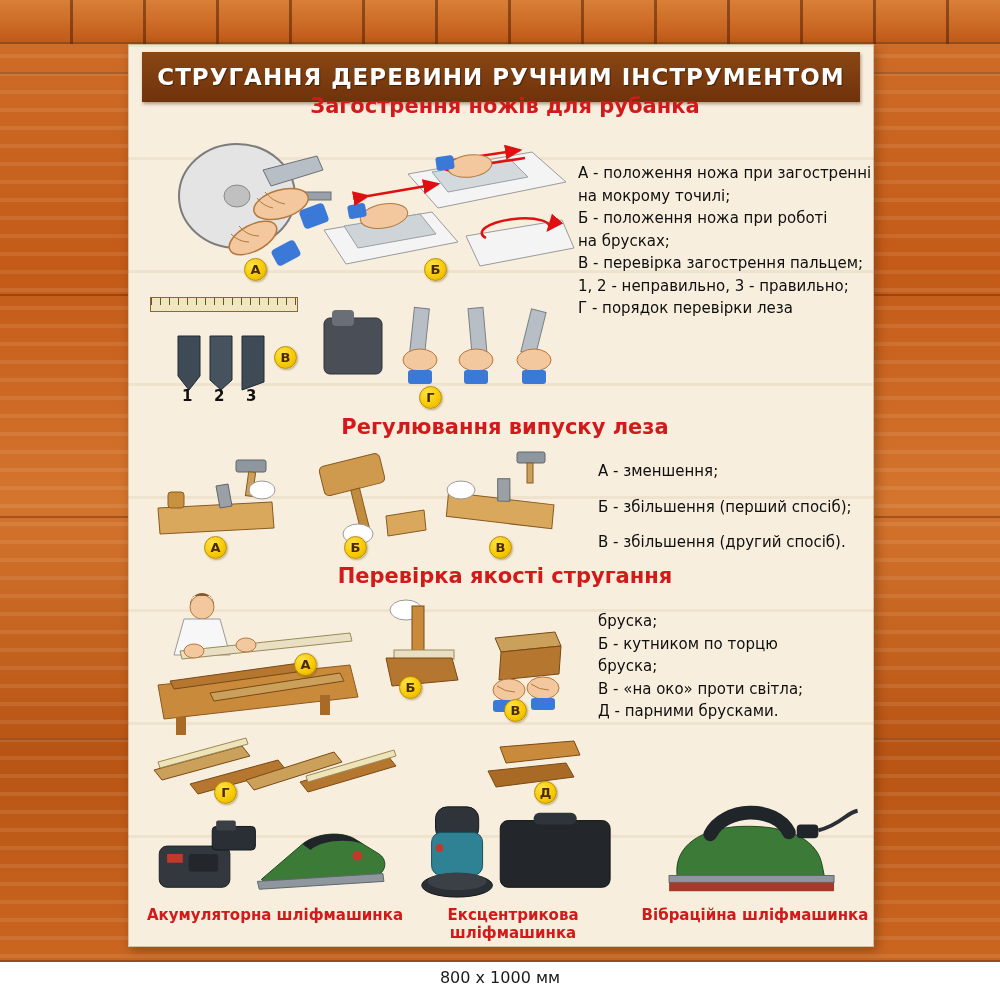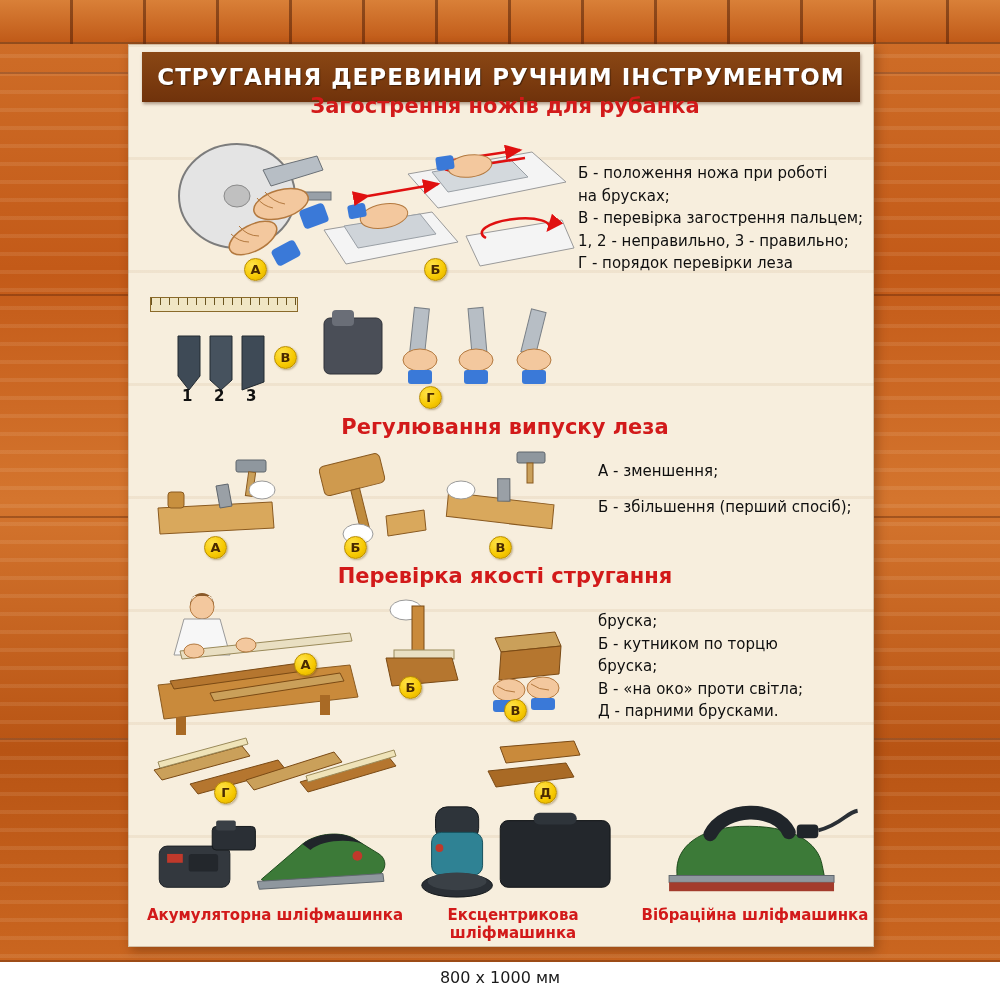--- a/index.html
+++ b/index.html
@@ -188,20 +188,22 @@
             </g>
           </svg>
         </div>
 
         <div class="badge bdg-1a">А</div>
         <div class="badge bdg-1b">Б</div>
         <div class="badge bdg-1v">В</div>
         <div class="badge bdg-1g">Г</div>
 
         <div class="notes notes-1">
+          <p>А - положення ножа при загостренні</p>
+          <p>на мокрому точилі;</p>
           <p>Б - положення ножа при роботі</p>
           <p>на брусках;</p>
           <p>В - перевірка загострення пальцем;</p>
           <p>1, 2 - неправильно, 3 - правильно;</p>
           <p>Г - порядок перевірки леза</p>
         </div>
       </section>
 
       <section>
         <h2 class="sec-h sec-h2">Регулювання випуску леза</h2>
@@ -240,20 +242,21 @@
           </svg>
         </div>
 
         <div class="badge bdg-2a">А</div>
         <div class="badge bdg-2b">Б</div>
         <div class="badge bdg-2v">В</div>
 
         <div class="notes notes-2">
           <p>А - зменшення;</p>
           <p>Б - збільшення (перший спосіб);</p>
+          <p>В - збільшення (другий спосіб).</p>
         </div>
       </section>
 
       <section>
         <h2 class="sec-h sec-h3">Перевірка якості стругання</h2>
 
         <div class="fig fig-3a">
           <svg viewBox="0 0 215 150">
             <circle cx="52" cy="18" r="12" fill="#f3c89e" stroke="#b3793f"></circle>
             <path d="M40 16 a12 12 0 0 1 24 0 l-3 -9 h-18 Z" fill="#8a5a2a"></path>

